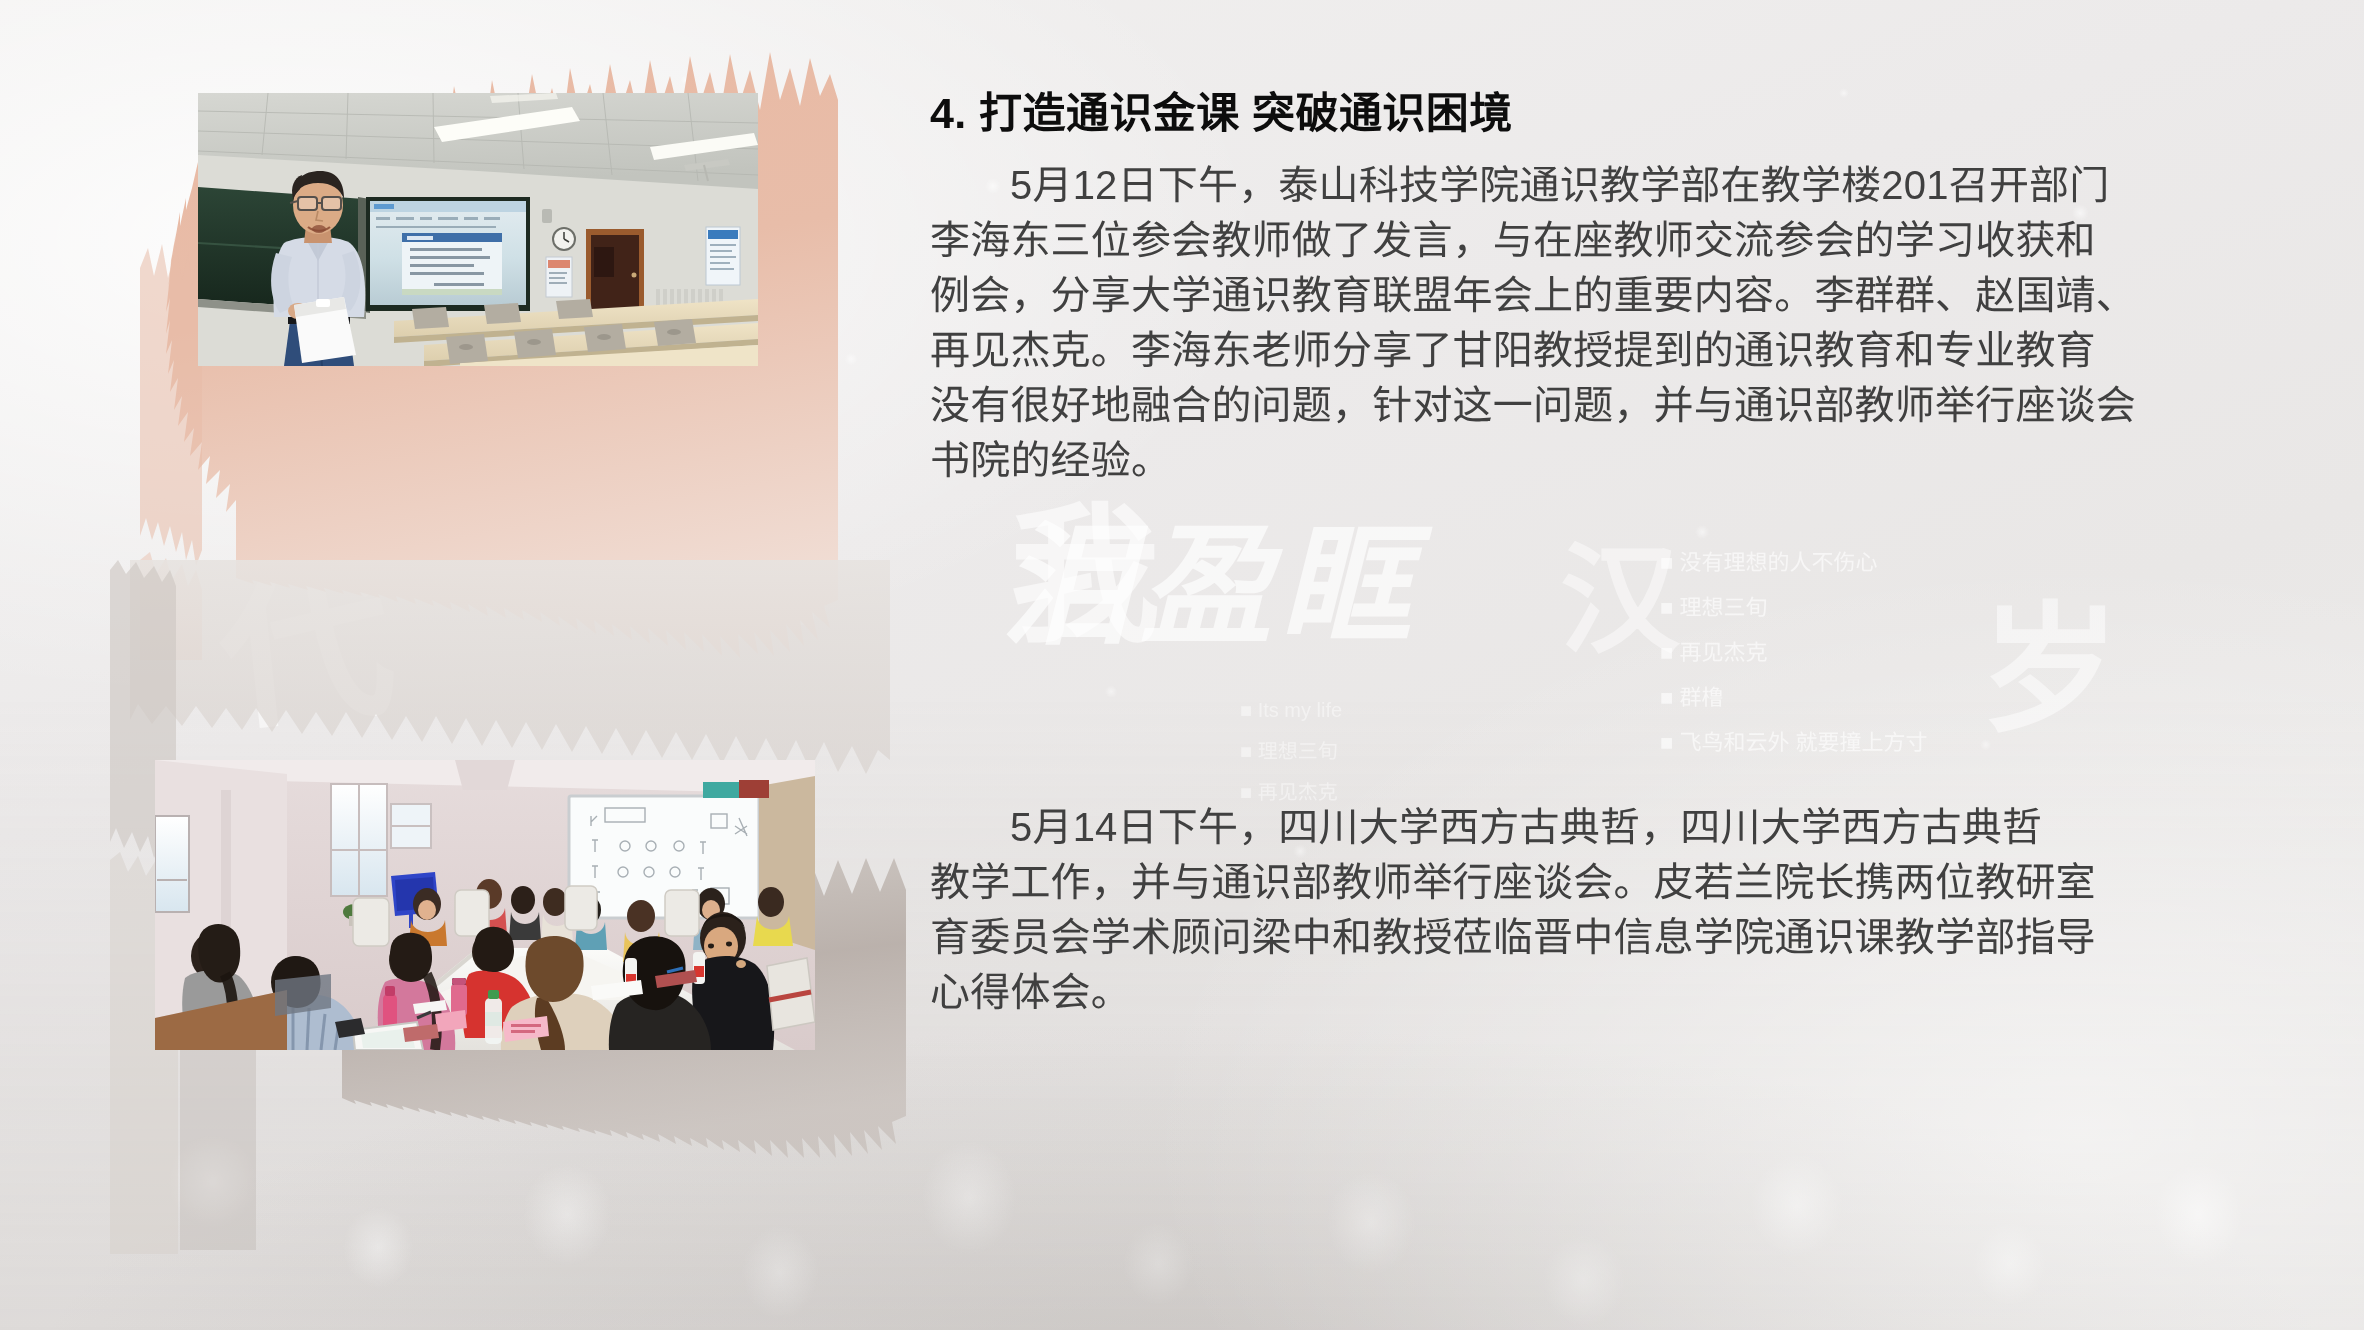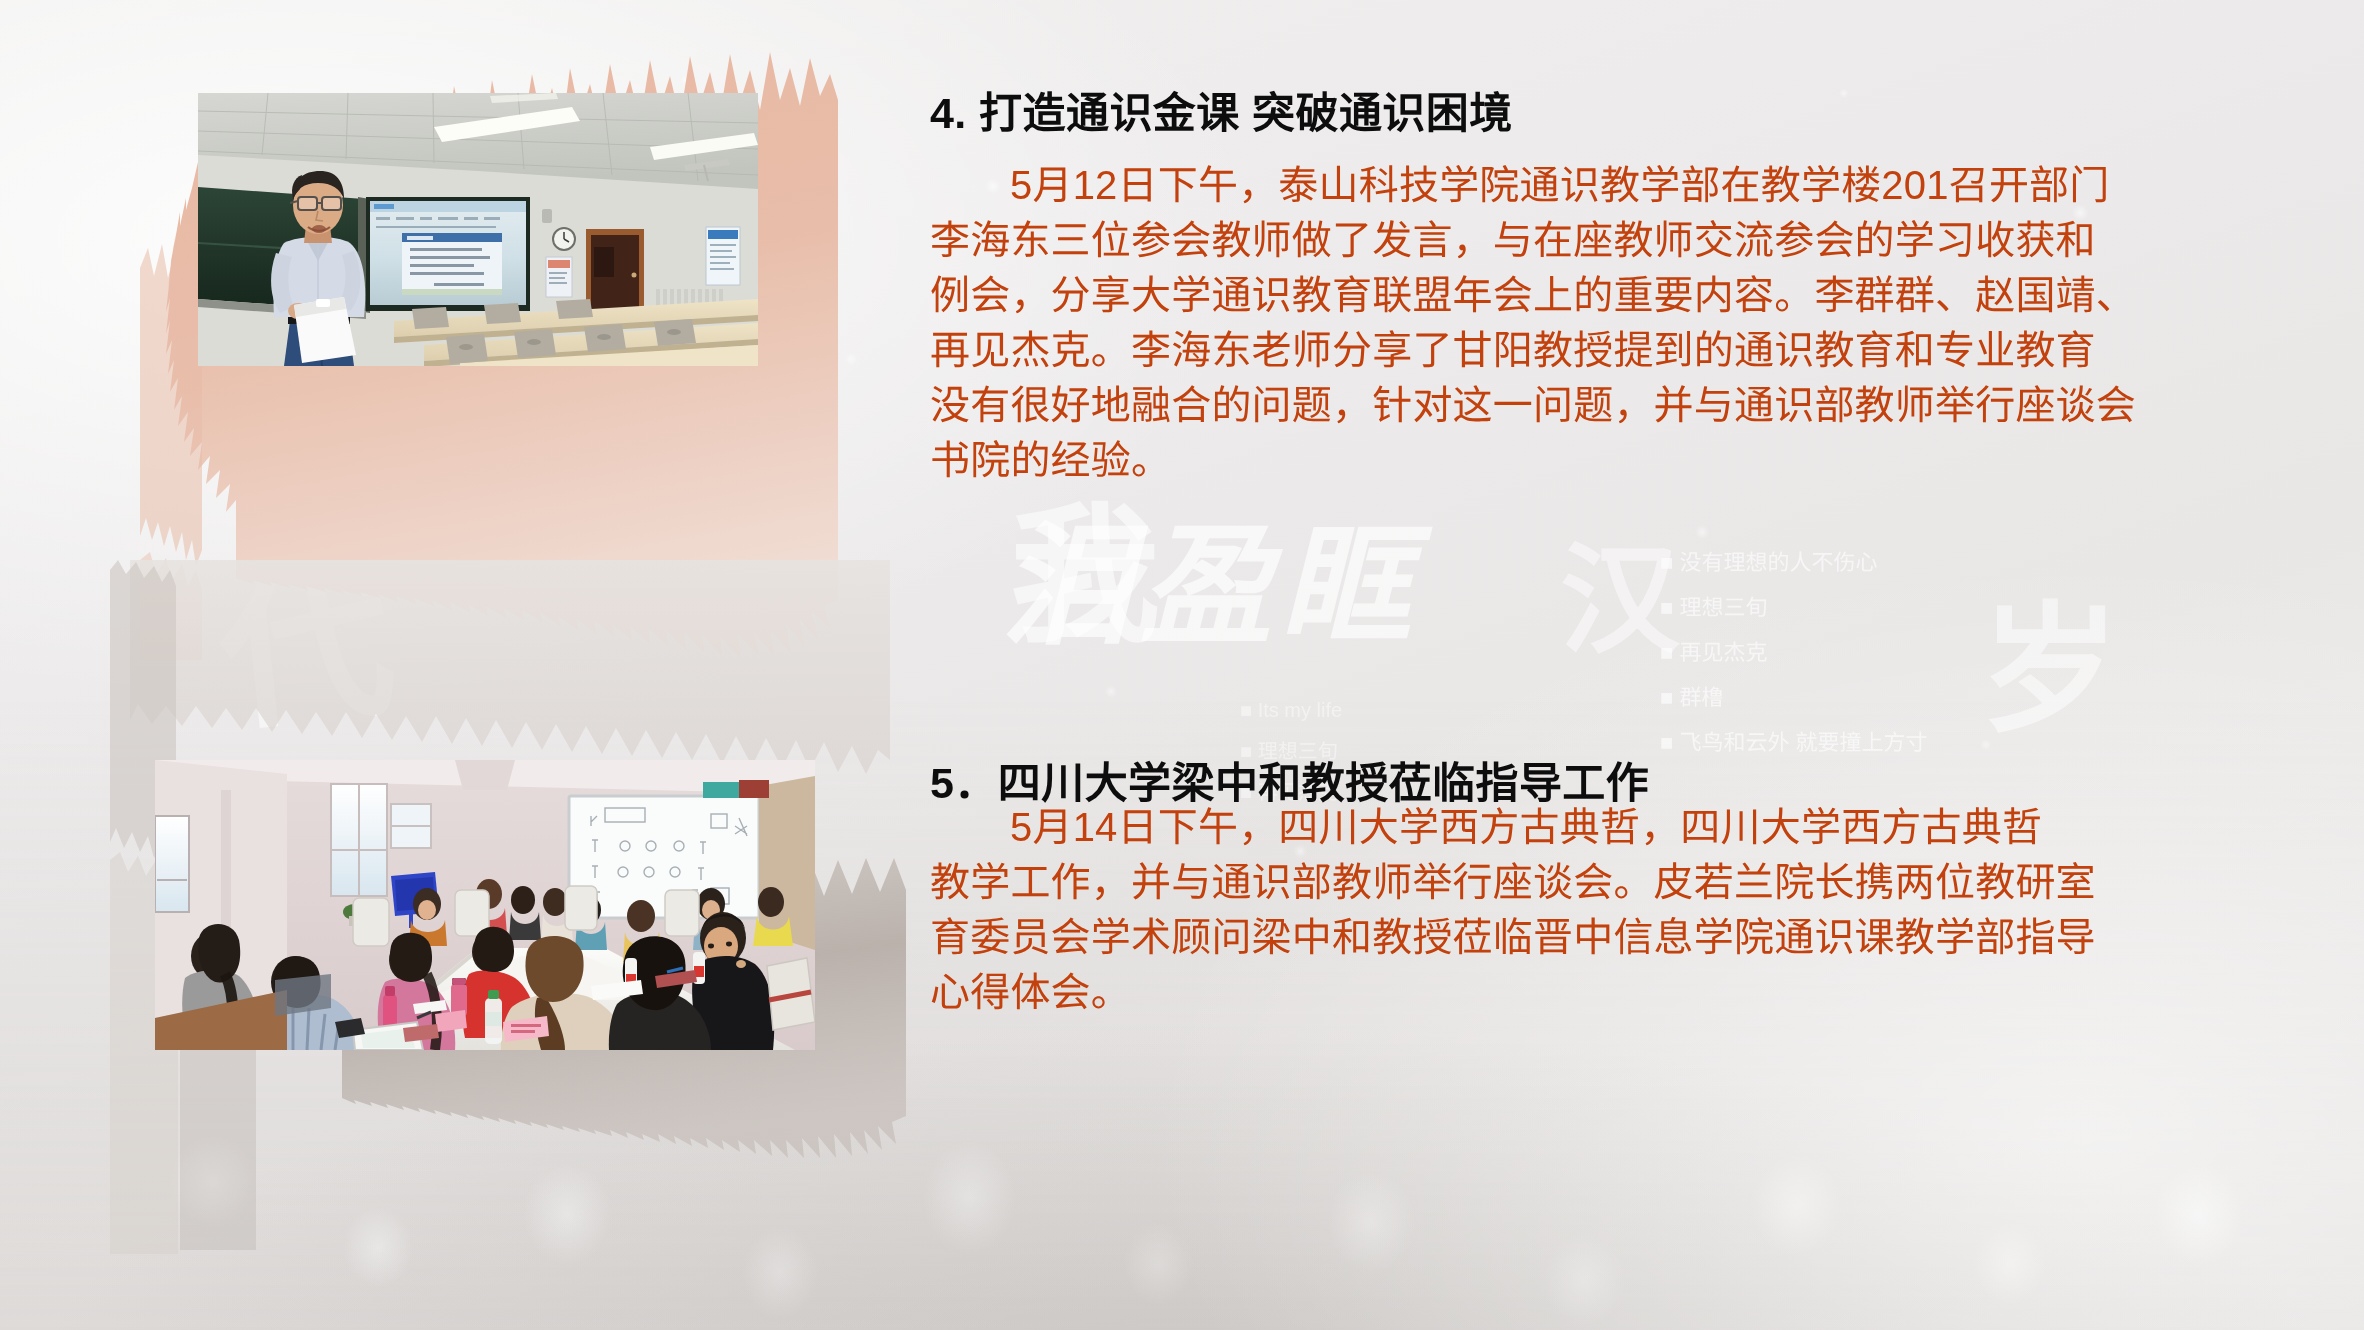--- a/index.html
+++ b/index.html
@@ -137,21 +137,21 @@
     white-space: nowrap;
   }
   .heading-1 { top: 42px; left: 0; }
   .heading-2 { top: 712px; left: 0; }
 
   .para {
     position: absolute;
     width: 1320px;
     font-family: "Liberation Sans", "DejaVu Sans", sans-serif;
     font-size: 40px;
-    color: #c2410c;
+    color: #404040;
     line-height: 55px;
     letter-spacing: .005em;
   }
   .para-1 { top: 158px; left: 0; }
   .para-2 { top: 800px; left: 0; }
   .para .ln { display: block; white-space: nowrap; }
   .para .ln.indent { text-indent: 2em; }
 </style>
 </head>
 <body>
@@ -697,21 +697,20 @@
 
     <div class="para para-1">
       <span class="ln indent">5月12日下午，泰山科技学院通识教学部在教学楼201召开部门</span>
       <span class="ln">李海东三位参会教师做了发言，与在座教师交流参会的学习收获和</span>
       <span class="ln">例会，分享大学通识教育联盟年会上的重要内容。李群群、赵国靖、</span>
       <span class="ln">再见杰克。李海东老师分享了甘阳教授提到的通识教育和专业教育</span>
       <span class="ln">没有很好地融合的问题，针对这一问题，并与通识部教师举行座谈会</span>
       <span class="ln">书院的经验。</span>
     </div>
 
-    <h2 class="heading heading-2">5．四川大学梁中和教授莅临指导工作</h2>
 
     <div class="para para-2">
       <span class="ln indent">5月14日下午，四川大学西方古典哲，四川大学西方古典哲</span>
       <span class="ln">教学工作，并与通识部教师举行座谈会。皮若兰院长携两位教研室</span>
       <span class="ln">育委员会学术顾问梁中和教授莅临晋中信息学院通识课教学部指导</span>
       <span class="ln">心得体会。</span>
     </div>
 
   </div>
 

